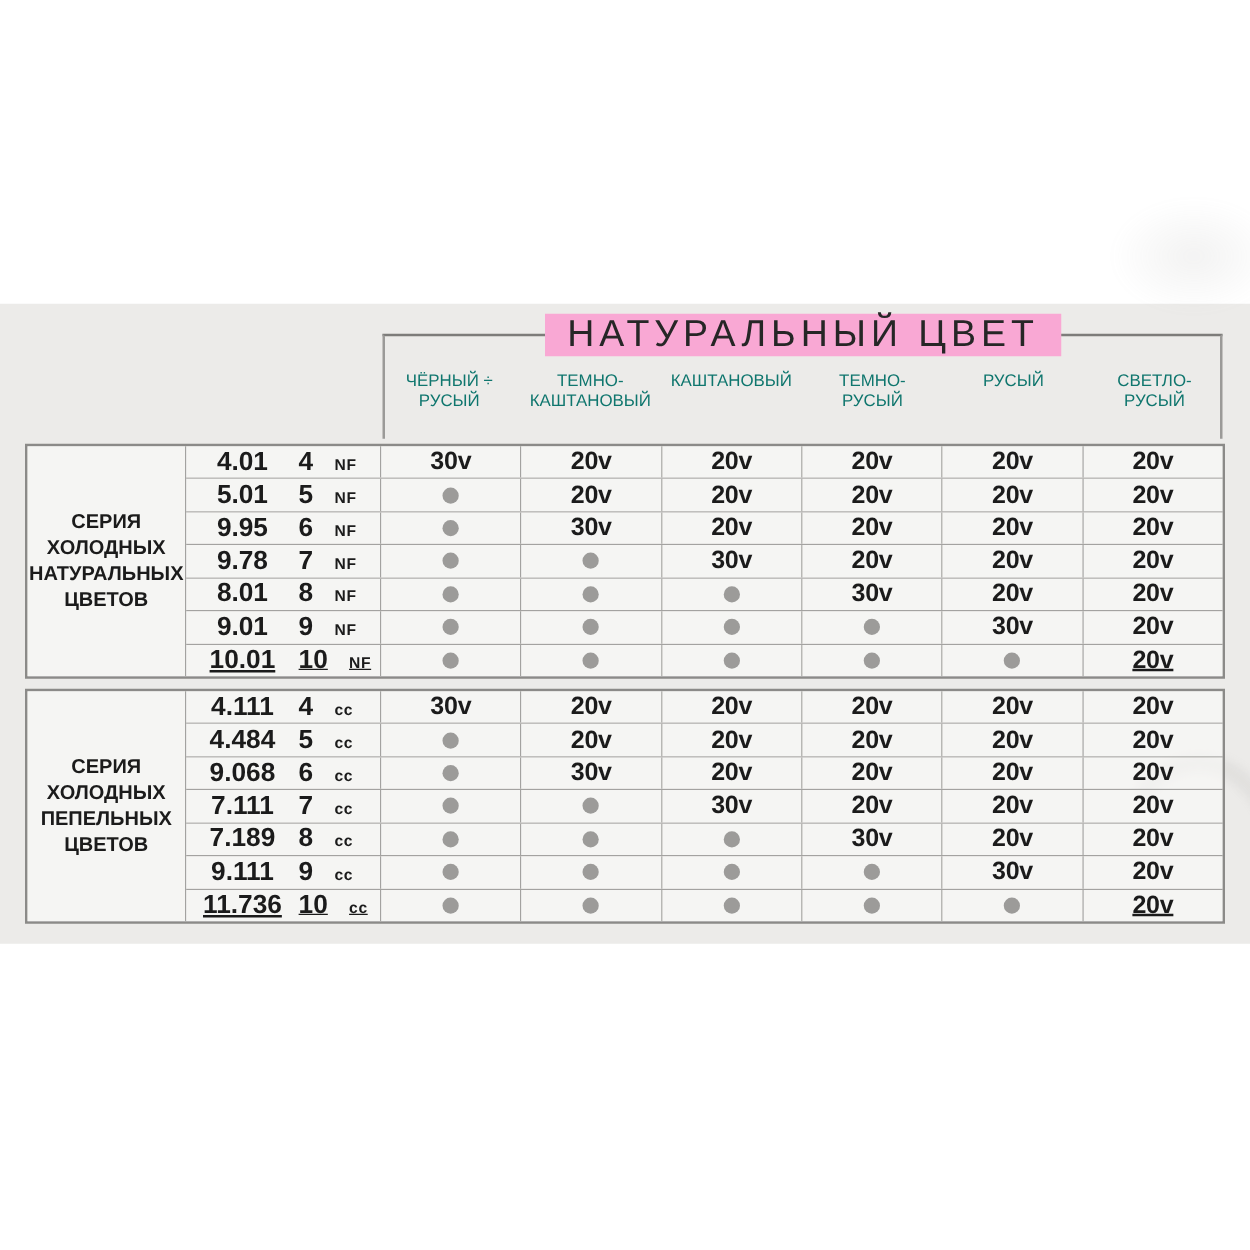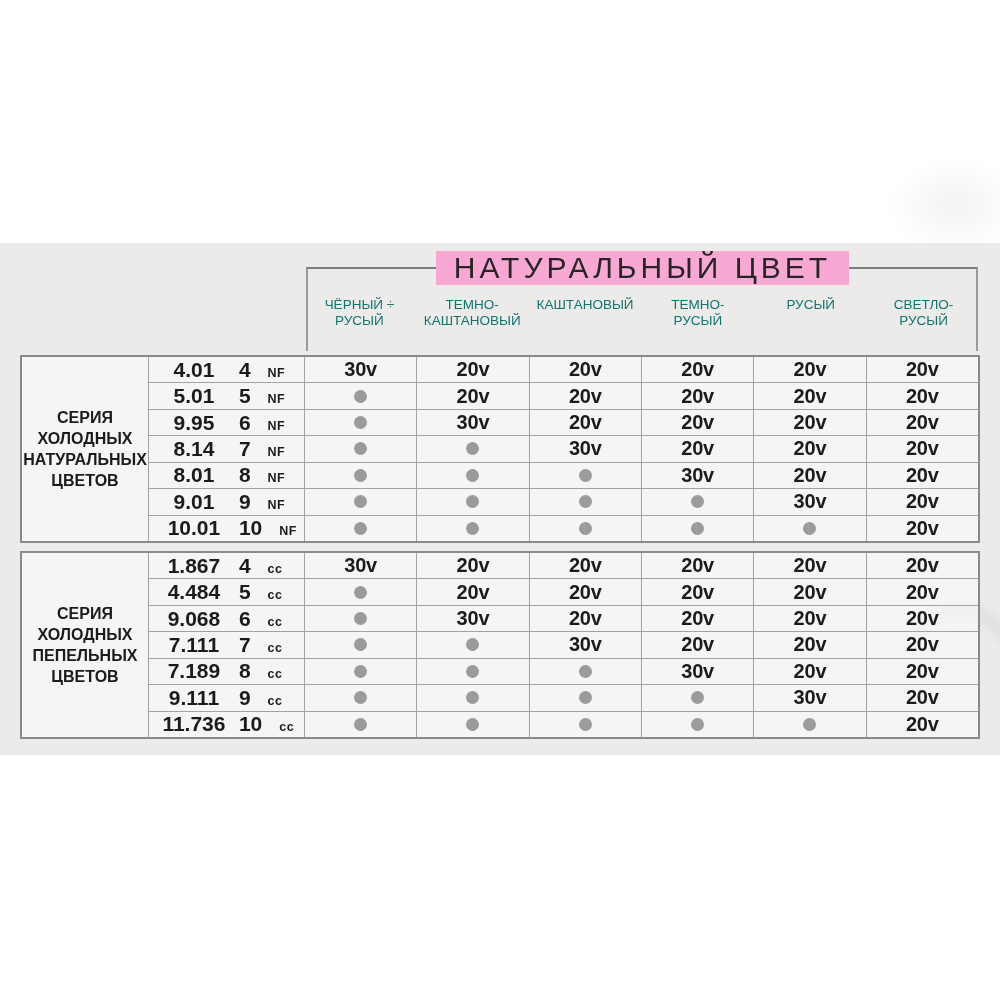--- a/index.html
+++ b/index.html
@@ -22,21 +22,21 @@
   .col-head{flex:1 1 0;text-align:center;font-size:13.5px;font-weight:normal;line-height:16px;color:#0f766e;}
   
   .shade-table{position:absolute;left:20px;width:960px;height:188px;display:flex;z-index:3;
        border:2px solid #8b8a88;box-sizing:border-box;}
   #table-0{top:355px;} #table-1{top:551px;}
   .series-cell{flex:0 0 126px;border-right:1px solid #a3a2a0;display:flex;flex-direction:column;
        justify-content:center;align-items:center;text-align:center;font-size:16px;font-weight:bold;
        line-height:21px;background:rgba(252,251,250,.6);}
   .rows{flex:1 1 auto;display:flex;flex-direction:column;}
   .row{flex:1 1 0;display:flex;box-sizing:border-box;border-bottom:1px solid #a3a2a0;}
-  .row:last-child{border-bottom:none;}
+  .row:last-child{border-bottom:none;text-decoration:underline;}
   .cell{box-sizing:border-box;border-right:1px solid #a3a2a0;display:flex;align-items:center;
        justify-content:center;background:rgba(252,251,250,.6);}
   .row .cell:last-child{border-right:none;}
   .code-cell{flex:0 0 156px;}
   .code-main{flex:0 0 58%;text-align:center;font-size:21px;font-weight:bold;}
   .code-short{flex:0 0 42%;text-align:left;font-weight:bold;}
   .short-num{font-size:21px;}
   .short-suffix{font-size:12.5px;letter-spacing:.5px;margin-left:17px;}
   .val-cell{flex:1 1 0;font-size:20px;font-weight:bold;letter-spacing:-.2px;}
   .dot{width:13px;height:13px;border-radius:50%;background:#9c9b99;display:inline-block;}
@@ -123,21 +123,21 @@
           <span class="dot"></span>
         </div>
         <div class="cell val-cell">30v</div>
         <div class="cell val-cell">20v</div>
         <div class="cell val-cell">20v</div>
         <div class="cell val-cell">20v</div>
         <div class="cell val-cell">20v</div>
       </div>
       <div class="row">
         <div class="cell code-cell">
-          <span class="code-main">8.14</span>
+          <span class="code-main">9.78</span>
           <span class="code-short"><span class="short-num">7</span><span class="short-suffix">NF</span></span>
         </div>
         <div class="cell val-cell">
           <span class="dot"></span>
         </div>
         <div class="cell val-cell">
           <span class="dot"></span>
         </div>
         <div class="cell val-cell">30v</div>
         <div class="cell val-cell">20v</div>
@@ -209,21 +209,21 @@
 <div class="shade-table" id="table-1">
     <div class="series-cell">
       <div>СЕРИЯ</div>
       <div>ХОЛОДНЫХ</div>
       <div>ПЕПЕЛЬНЫХ</div>
       <div>ЦВЕТОВ</div>
     </div>
     <div class="rows">
       <div class="row">
         <div class="cell code-cell">
-          <span class="code-main">1.867</span>
+          <span class="code-main">4.111</span>
           <span class="code-short"><span class="short-num">4</span><span class="short-suffix">cc</span></span>
         </div>
         <div class="cell val-cell">30v</div>
         <div class="cell val-cell">20v</div>
         <div class="cell val-cell">20v</div>
         <div class="cell val-cell">20v</div>
         <div class="cell val-cell">20v</div>
         <div class="cell val-cell">20v</div>
       </div>
       <div class="row">

